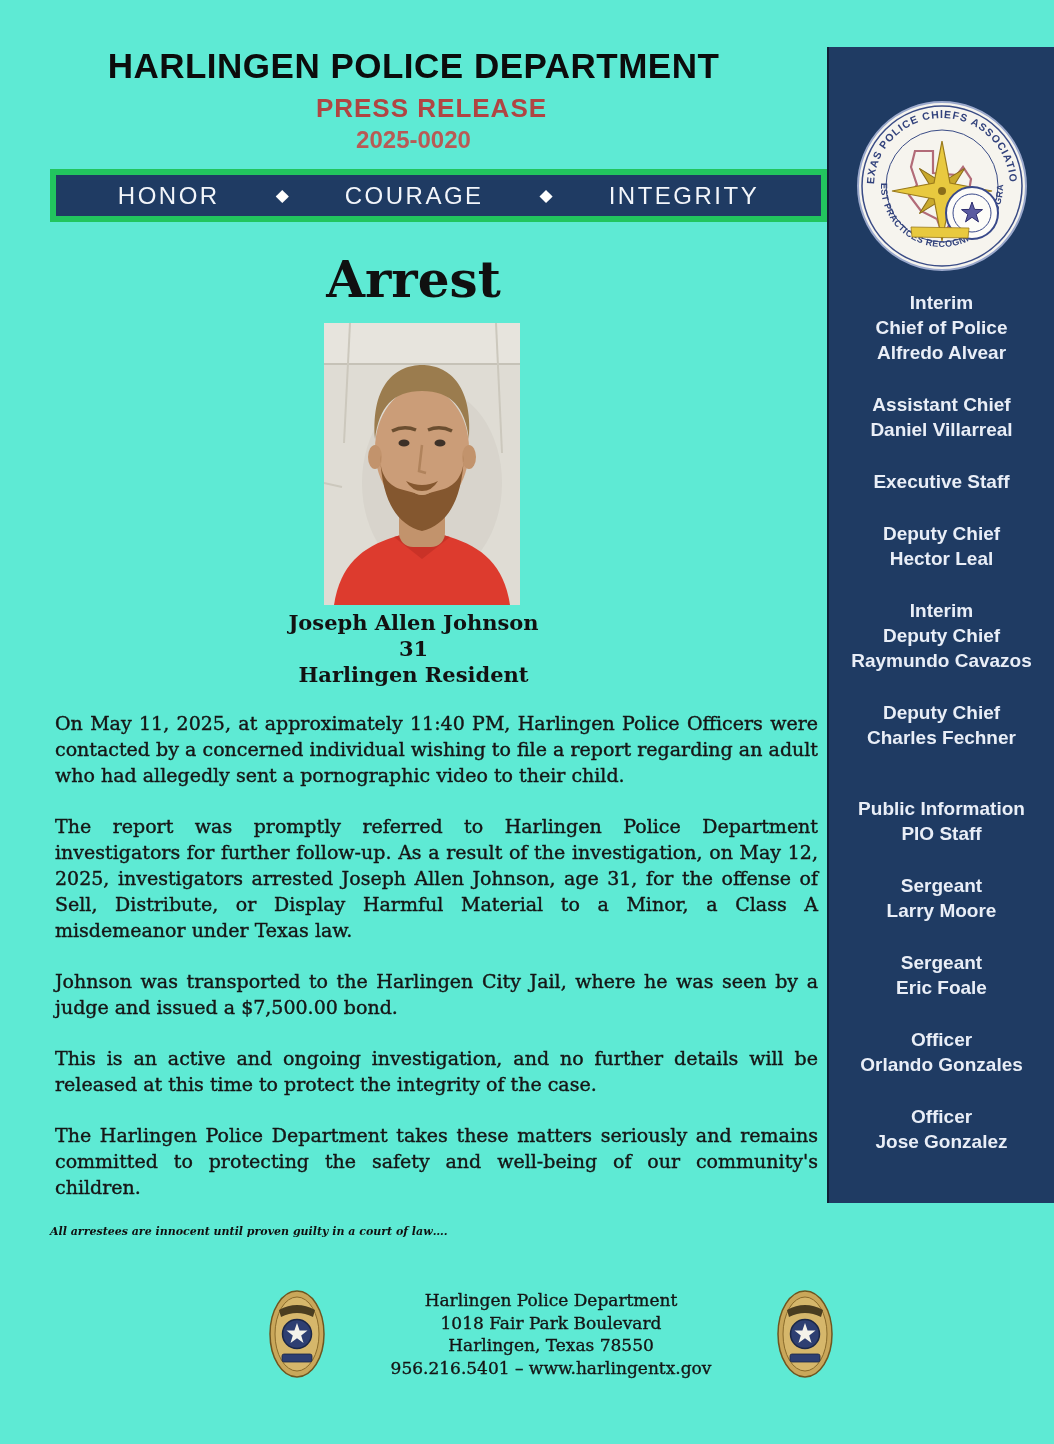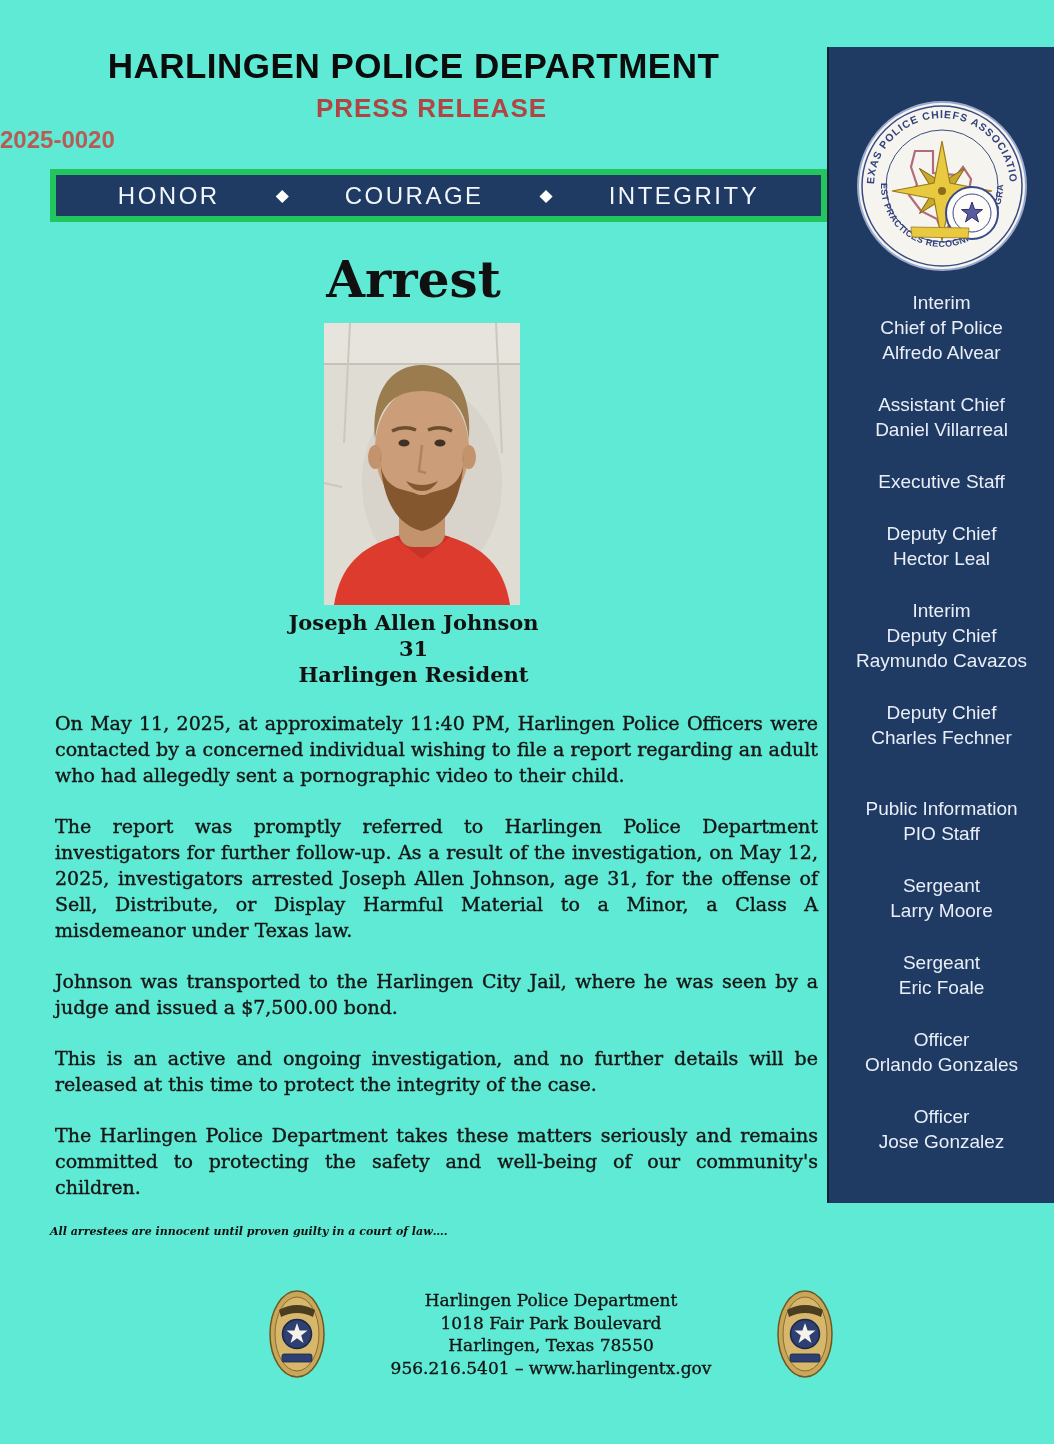--- a/index.html
+++ b/index.html
@@ -12,21 +12,21 @@
   .main { position:absolute; left:0; top:0; width:827px; }
   .header-title {
     margin-top:46px; text-align:center;
     font-size:35px; font-weight:bold; letter-spacing:.5px; color:#0c0c0c;
   }
   .press-release {
     margin-top:7px; text-align:center;
     font-size:26px; font-weight:bold; letter-spacing:1px; color:#b04543;padding-left:36px;
   }
   .release-number {
-    margin-top:2px; text-align:left;
+    margin-top:2px; text-align:center;
     font-size:24px; font-weight:bold; color:#b85a55;
   }
   .banner {
     box-sizing:border-box; margin:15px 0 0 50px; width:777px; height:53px;
     background:#1f3b63; border:6px solid #22c55e;
     display:flex; align-items:center; justify-content:center; gap:56px;
     color:#f2f5fa; font-size:24px; letter-spacing:2.5px;
   }
   .banner .diamond { font-size:17px; letter-spacing:0; color:#ffffff; }
   .headline {
@@ -53,21 +53,21 @@
     font-size:11px; color:#101010;
   }
   
   .sidebar {
     position:absolute; left:827px; top:47px; width:227px; height:1156px;
     background:#1f3b63; border-left:2px solid #101f35; box-sizing:border-box;
   }
   .seal { width:170px; margin:54px auto 0; }
   .staff-list {
     margin-top:15px; text-align:center;
-    color:#e9eef7; font-weight:normal; font-size:19px; line-height:25px;
+    color:#e9eef7; font-weight:bold; font-size:19px; line-height:25px;
   }
   .staff-item { white-space:pre-line; margin-bottom:27px; }
   .staff-item.section-gap { margin-top:46px; }
   
   .footer {
     position:absolute; left:0; top:1288px; width:1054px;
     display:flex; justify-content:center; align-items:center; gap:64px;
     transform:translateX(24px);
   }
   .footer-text {

